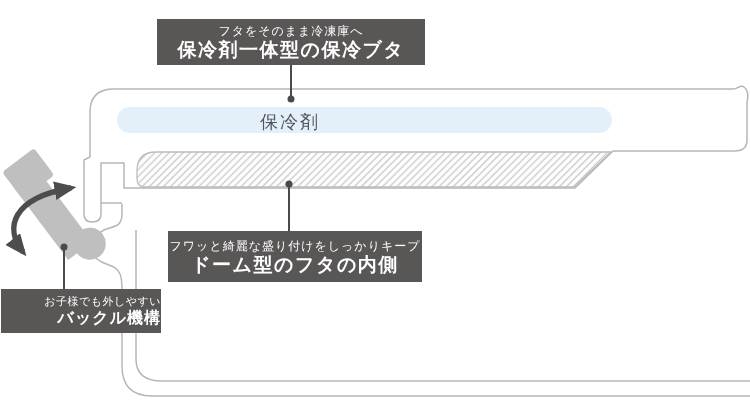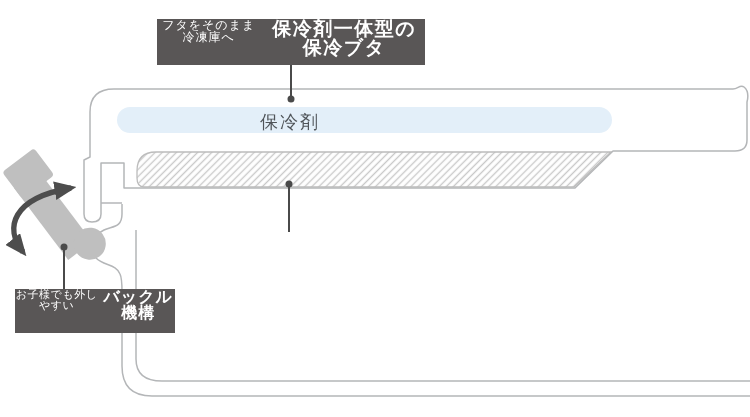--- a/index.html
+++ b/index.html
@@ -3,21 +3,21 @@
 <meta charset="utf-8">
 <style>
   html,body{margin:0;padding:0;background:#fff;}
   .stage{
     position:relative;width:750px;height:417px;overflow:hidden;background:#ffffff;
     font-family:"Liberation Sans","DejaVu Sans",sans-serif;
   }
   .stage svg{position:absolute;left:0;top:0;}
   .callout{
     position:absolute;background:#595656;color:#fff;text-align:center;
-    display:flex;flex-direction:row;justify-content:center;gap:3px;
+    display:flex;flex-direction:column;justify-content:center;gap:3px;
     z-index:2;
   }
   .callout .caption{font-size:12px;line-height:1;letter-spacing:1px;}
   .callout .title{font-size:19px;font-weight:bold;line-height:1;letter-spacing:1.5px;}
   .callout.small .caption{font-size:11px;letter-spacing:0.5px;}
   .callout.small .title{font-size:16px;letter-spacing:1px;}
   .icepack-label{
     position:absolute;left:240px;top:110px;width:100px;text-align:center;
     font-size:18px;color:#4f5459;letter-spacing:2px;z-index:2;
   }
@@ -76,19 +76,23 @@
   </svg>
 
   <div style="position:absolute;left:117px;top:107px;width:495px;height:26px;border-radius:13px;background:#e3eff9;z-index:1;"></div>
   <div class="icepack-label">保冷剤</div>
 
   <div class="callout" style="left:157px;top:19px;width:268px;height:46px;">
     <div class="caption">フタをそのまま冷凍庫へ</div>
     <div class="title">保冷剤一体型の保冷ブタ</div>
   </div>
 
+  <div class="callout" style="left:168px;top:231px;width:254px;height:51px;">
+    <div class="caption">フワッと綺麗な盛り付けをしっかりキープ</div>
+    <div class="title">ドーム型のフタの内側</div>
+  </div>
 
-  <div class="callout small" style="left:15px;top:289px;width:160px;height:44px;">
+  <div class="callout small" style="left:1px;top:289px;width:160px;height:44px;text-align:right;">
     <div class="caption">お子様でも外しやすい</div>
     <div class="title">バックル機構</div>
   </div>
 
 </div>
 
 </body></html>

